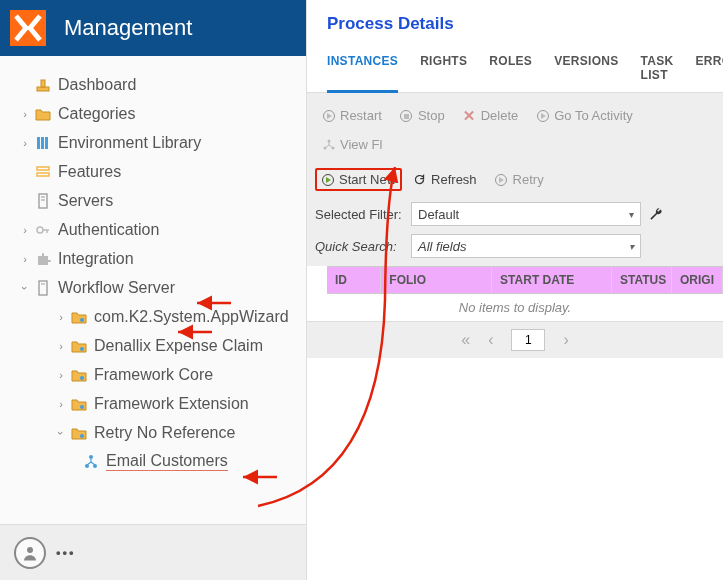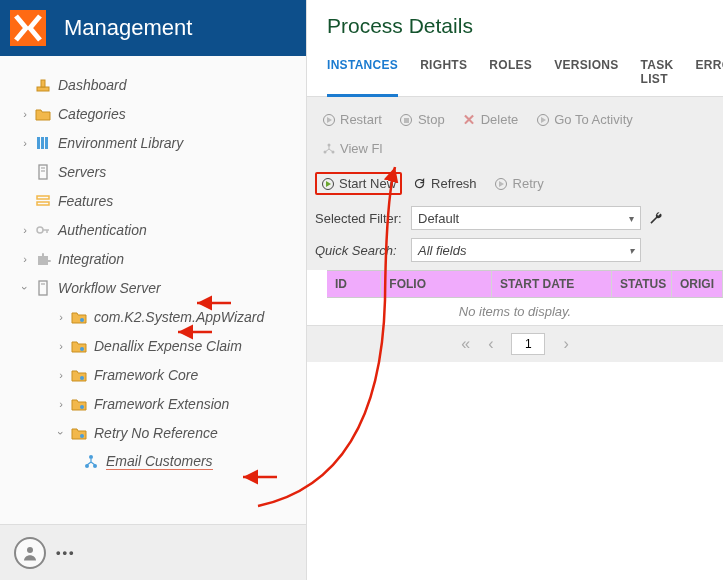--- a/index.html
+++ b/index.html
@@ -7,34 +7,34 @@
   .app { display: flex; height: 100%; }
   .sidebar { width: 307px; height: 100%; background: #fafafa; border-right: 1px solid #ddd; display: flex; flex-direction: column; }
   .sidebar-header { background: #0d4f8b; height: 56px; display: flex; align-items: center; padding-left: 10px; }
   .logo { width: 36px; height: 36px; position: relative; margin-right: 18px; }
   .logo svg { width: 36px; height: 36px; }
   .app-title { color: #fff; font-size: 22px; font-weight: 400; }
   .tree { flex: 1; overflow: auto; padding-top: 14px; }
   .tree-item { display: flex; align-items: center; height: 29px; cursor: pointer; color: #555; }
   .chev { width: 14px; display: inline-flex; justify-content: center; color: #888; font-size: 11px; }
   .ticon { width: 18px; height: 18px; display: inline-flex; align-items: center; justify-content: center; margin: 0 6px 0 2px; }
-  .tlabel { font-size: 14px; color: #555; font-style: italic; }
+  .tlabel { font-size: 16px; color: #555; }
   .tlabel.underline { border-bottom: 1px solid #e2725b; }
   .indent0 { padding-left: 18px; }
   .indent1 { padding-left: 38px; }
   .indent2 { padding-left: 54px; }
   .indent3 { padding-left: 80px; }
   .user-bar { height: 56px; background: #eeeeee; border-top: 1px solid #ddd; display: flex; align-items: center; padding: 0 14px; }
   .avatar { width: 32px; height: 32px; border-radius: 50%; background: #fafafa; border: 2px solid #888; display: flex; align-items: center; justify-content: center; margin-right: 10px; }
   .avatar svg { width: 18px; height: 18px; fill: #888; }
   .user-name { flex: 1; color: #555; font-size: 14px; }
   .dots { color: #555; letter-spacing: 2px; font-weight: bold; cursor: pointer; }
   .main { flex: 1; display: flex; flex-direction: column; background: #fff; overflow: hidden; }
   .main-header { padding: 14px 20px 0 20px; }
-  .main-title { font-size: 21px; color: #14532d; font-weight: 400; }
+  .main-title { font-size: 17px; color: #1d4ed8; font-weight: 700; }
   .tabs { display: flex; gap: 22px; border-bottom: 1px solid #ddd; padding: 20px 20px 0 20px; }
   .tab { font-size: 12px; font-weight: 600; color: #555; padding-bottom: 10px; cursor: pointer; letter-spacing: 0.3px; }
   .tab.active { color: #1b7bd0; border-bottom: 3px solid #1b7bd0; margin-bottom: -1px; }
   .toolbar { background: #eeeeee; }
   .toolbar-row { display: flex; align-items: center; flex-wrap: wrap; padding: 10px 8px 0 8px; gap: 4px; }
   .tbtn { display: inline-flex; align-items: center; gap: 5px; padding: 4px 6px; color: #999; cursor: pointer; font-size: 13px; border: 1px solid transparent; border-radius: 2px; }
   .tbtn.enabled { color: #444; }
   .tbtn .ico { width: 13px; height: 13px; display: inline-flex; align-items: center; justify-content: center; }
   .play-circle { border: 1.5px solid currentColor; border-radius: 50%; width: 12px; height: 12px; position: relative; }
   .play-circle::after { content:""; position:absolute; left:3px; top:2px; border-left: 5px solid #6aa52f; border-top: 3px solid transparent; border-bottom: 3px solid transparent; }
@@ -106,37 +106,37 @@
               <rect x="2" y="2" width="3" height="12" fill="#4a9edb"></rect>
               <rect x="6" y="2" width="3" height="12" fill="#4a9edb"></rect>
               <rect x="10" y="2" width="3" height="12" fill="#4a9edb"></rect>
             </svg>
           </span>
         <span class="tlabel">Environment Library</span>
       </div>
       <div class="tree-item indent0">
         <span class="chev"></span>
         <span class="ticon">
+            <svg width="16" height="16">
+              <rect x="2" y="3" width="12" height="3" fill="none" stroke="#f2b84b" stroke-width="1.5"></rect>
+              <rect x="2" y="9" width="12" height="3" fill="none" stroke="#f2b84b" stroke-width="1.5"></rect>
+            </svg>
+          </span>
+        <span class="tlabel">Features</span>
+      </div>
+      <div class="tree-item indent0">
+        <span class="chev"></span>
+        <span class="ticon">
             <svg width="14" height="16">
               <rect x="3" y="1" width="8" height="14" fill="none" stroke="#999" stroke-width="1.3"></rect>
               <line x1="5" y1="4" x2="9" y2="4" stroke="#999"></line>
               <line x1="5" y1="7" x2="9" y2="7" stroke="#999"></line>
             </svg>
           </span>
         <span class="tlabel">Servers</span>
-      </div>
-      <div class="tree-item indent0">
-        <span class="chev"></span>
-        <span class="ticon">
-            <svg width="16" height="16">
-              <rect x="2" y="3" width="12" height="3" fill="none" stroke="#f2b84b" stroke-width="1.5"></rect>
-              <rect x="2" y="9" width="12" height="3" fill="none" stroke="#f2b84b" stroke-width="1.5"></rect>
-            </svg>
-          </span>
-        <span class="tlabel">Features</span>
       </div>
       <div class="tree-item indent0">
         <span class="chev">›</span>
         <span class="ticon">
             <svg width="16" height="16">
               <circle cx="5" cy="8" r="3" fill="none" stroke="#bbb" stroke-width="1.5"></circle>
               <line x1="8" y1="8" x2="14" y2="8" stroke="#bbb" stroke-width="1.5"></line>
               <line x1="12" y1="8" x2="12" y2="11" stroke="#bbb" stroke-width="1.5"></line>
             </svg>
           </span>

